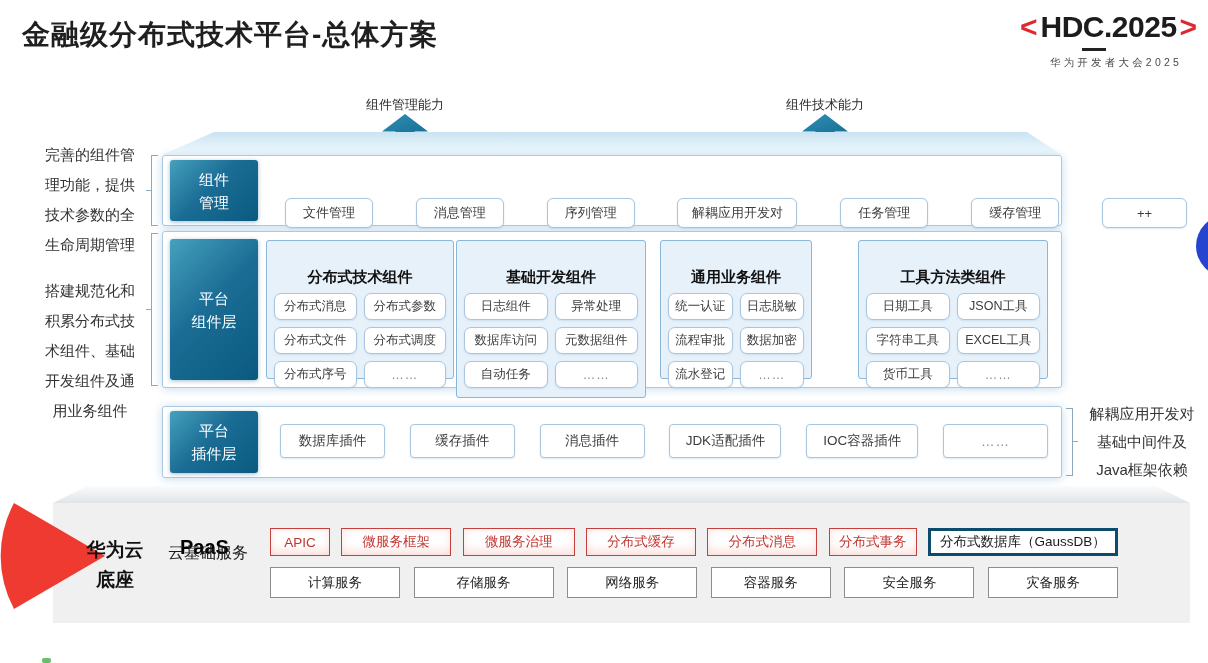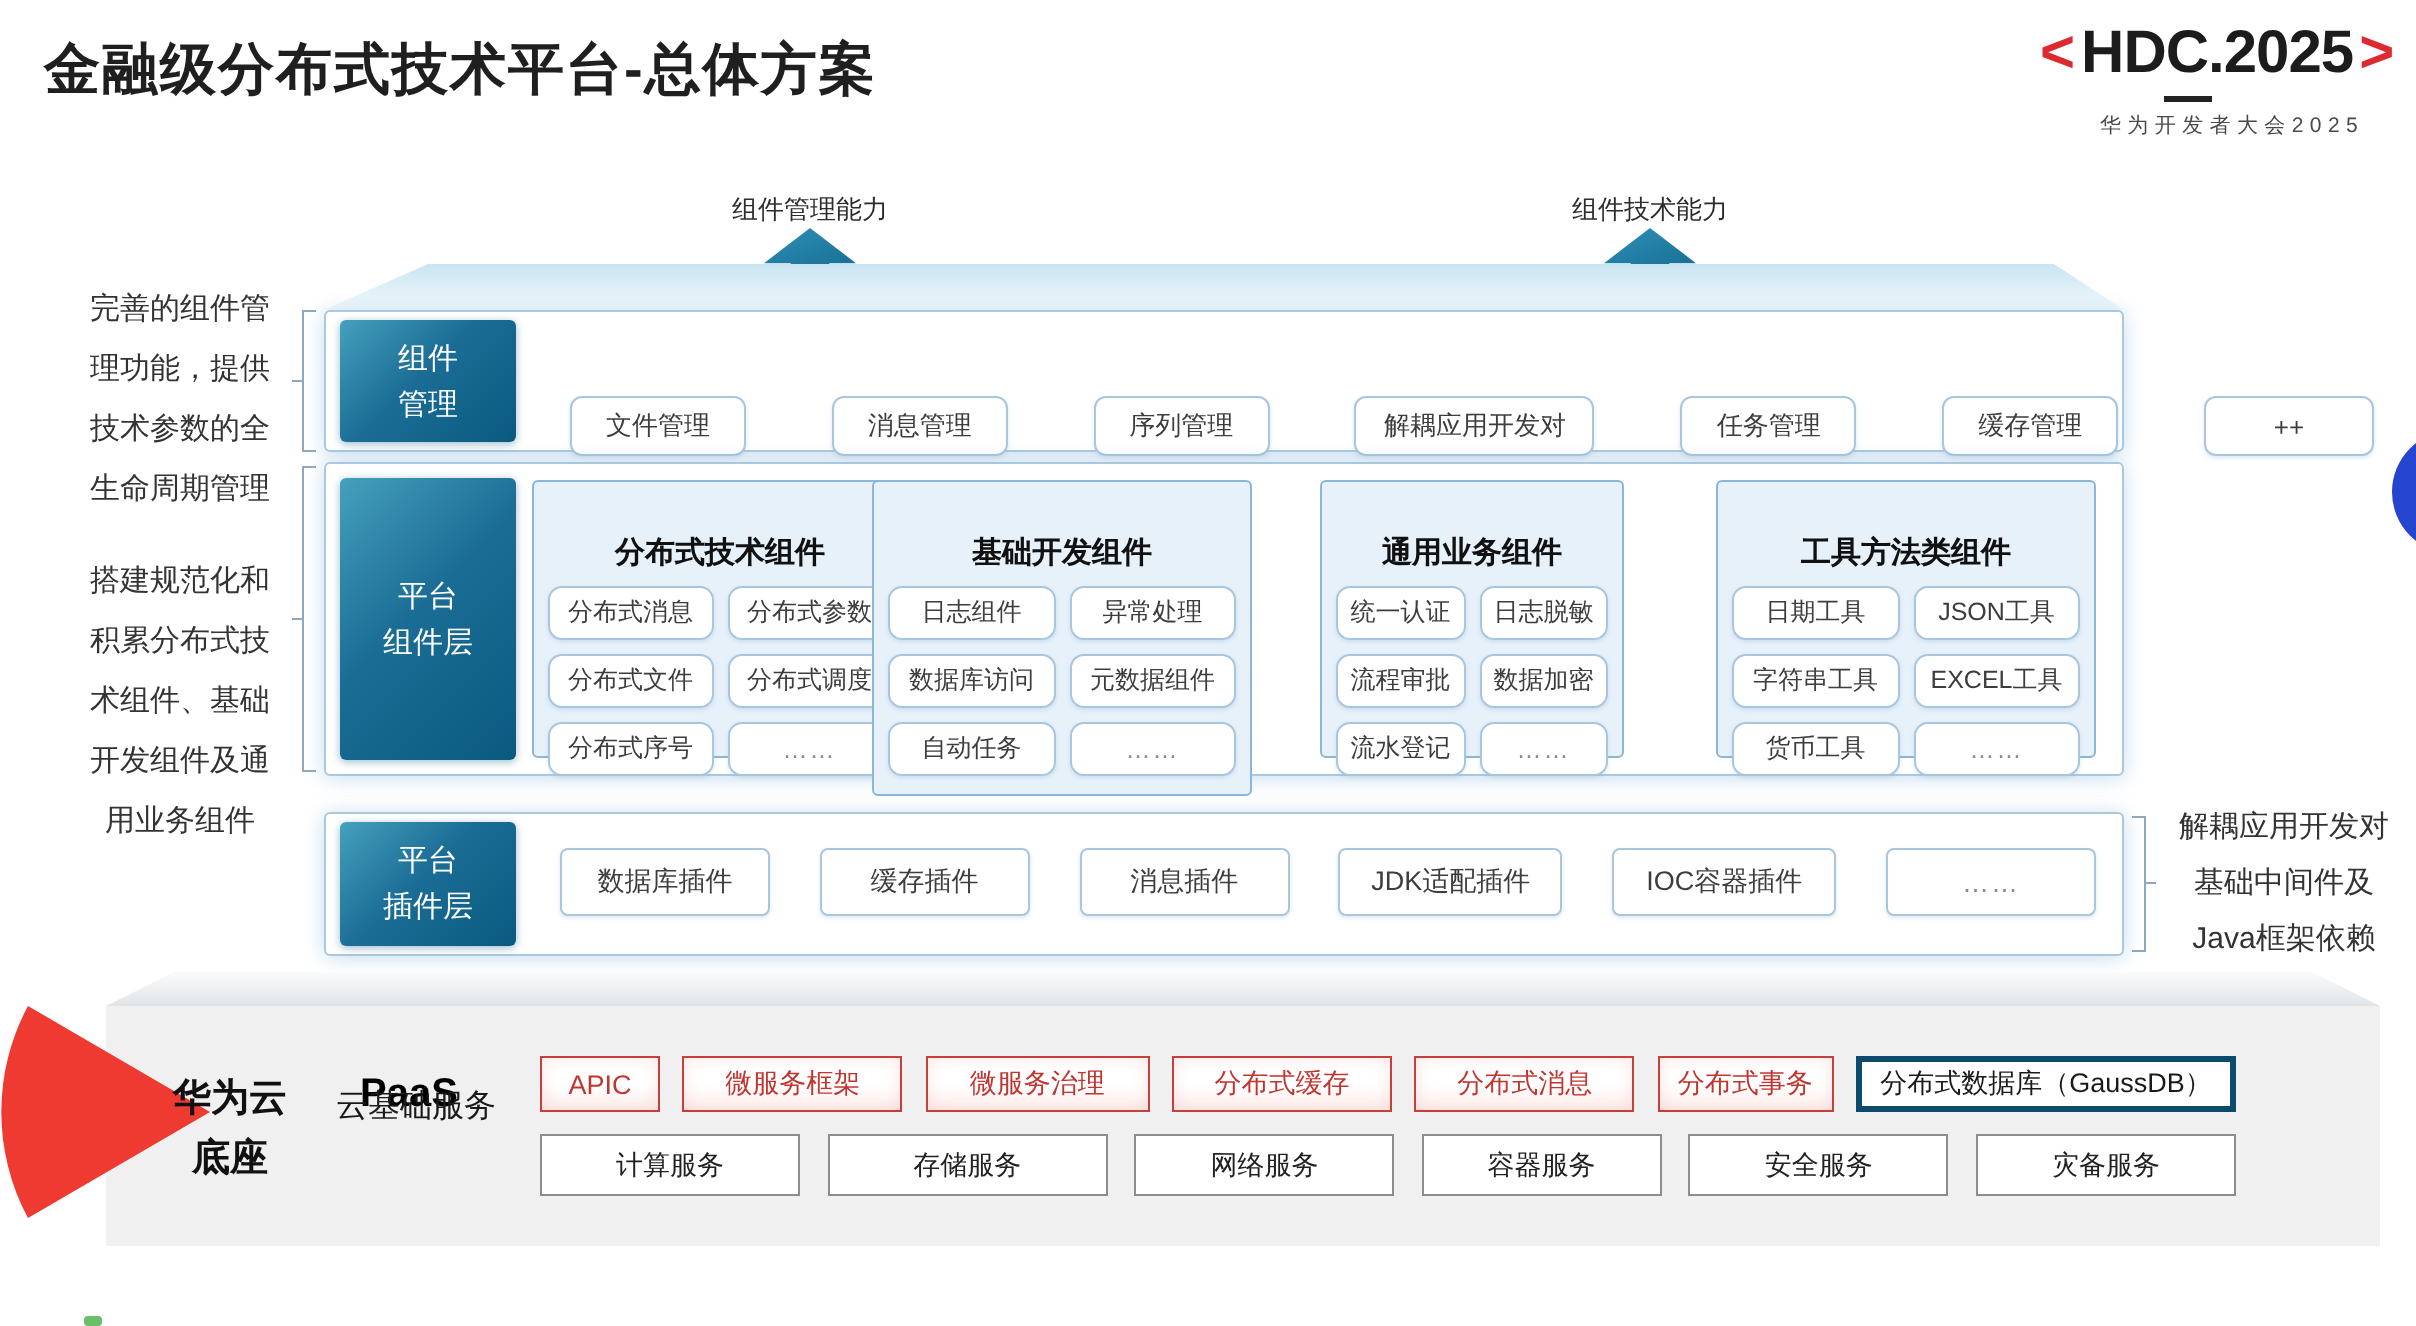--- a/index.html
+++ b/index.html
@@ -146,21 +146,21 @@
     <div class="group-grid">
       <div class="chip">分布式消息</div>
       <div class="chip">分布式参数</div>
       <div class="chip">分布式文件</div>
       <div class="chip">分布式调度</div>
       <div class="chip">分布式序号</div>
       <div class="chip dots">……</div>
     </div>
   </div>
 
-  <div class="abs comp-group" style="left:436px; top:240px; width:190px; height:158px;">
+  <div class="abs comp-group" style="left:456px; top:240px; width:190px; height:158px;">
     <div class="group-title">基础开发组件</div>
     <div class="group-grid">
       <div class="chip">日志组件</div>
       <div class="chip">异常处理</div>
       <div class="chip">数据库访问</div>
       <div class="chip">元数据组件</div>
       <div class="chip">自动任务</div>
       <div class="chip dots">……</div>
     </div>
   </div>

